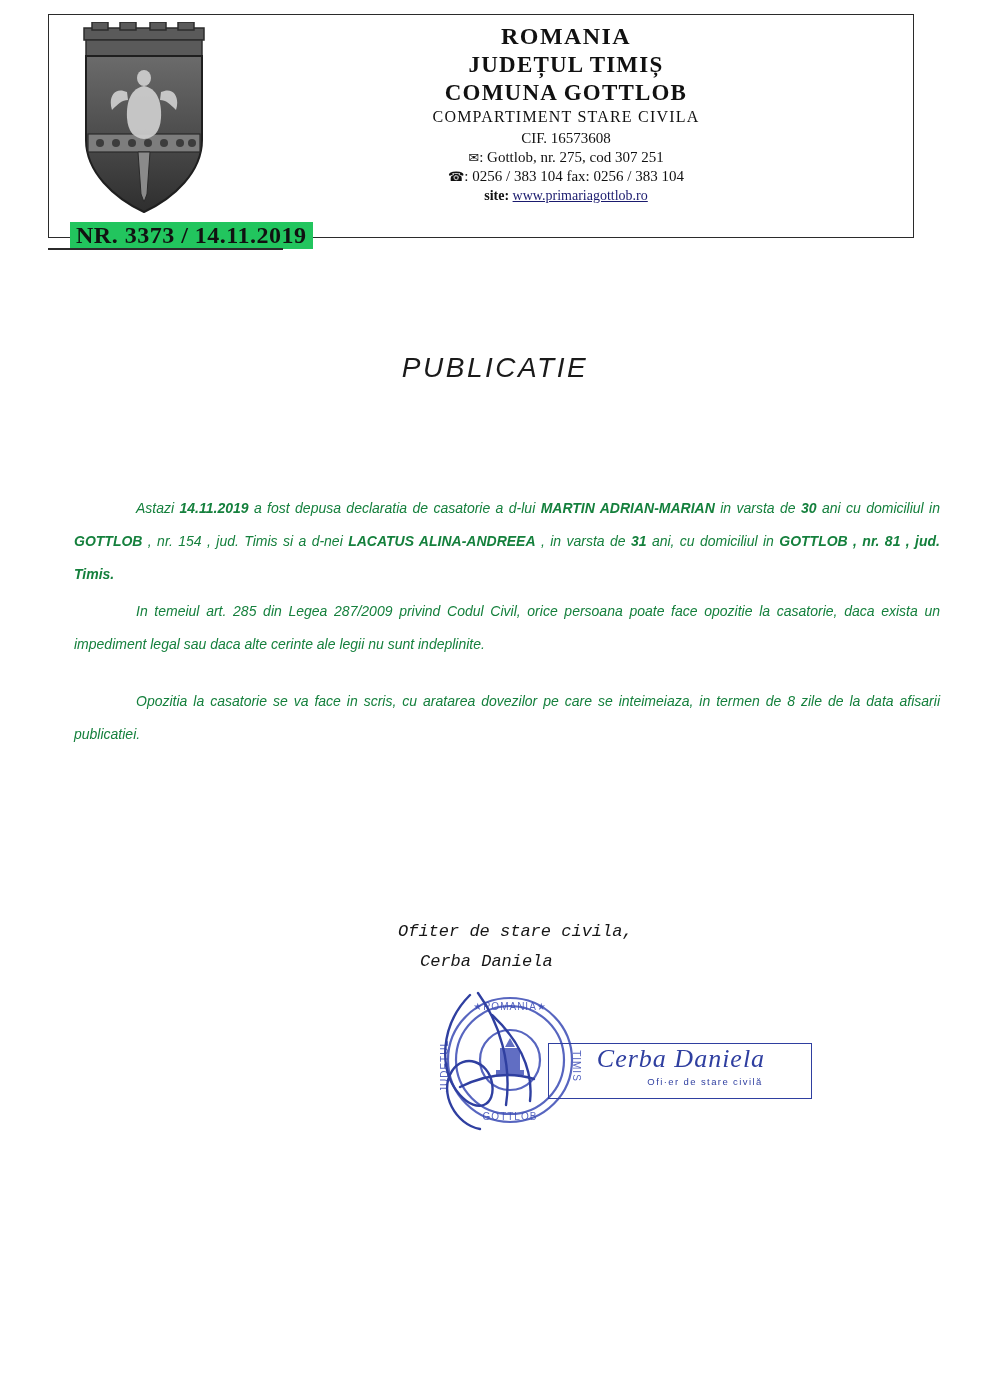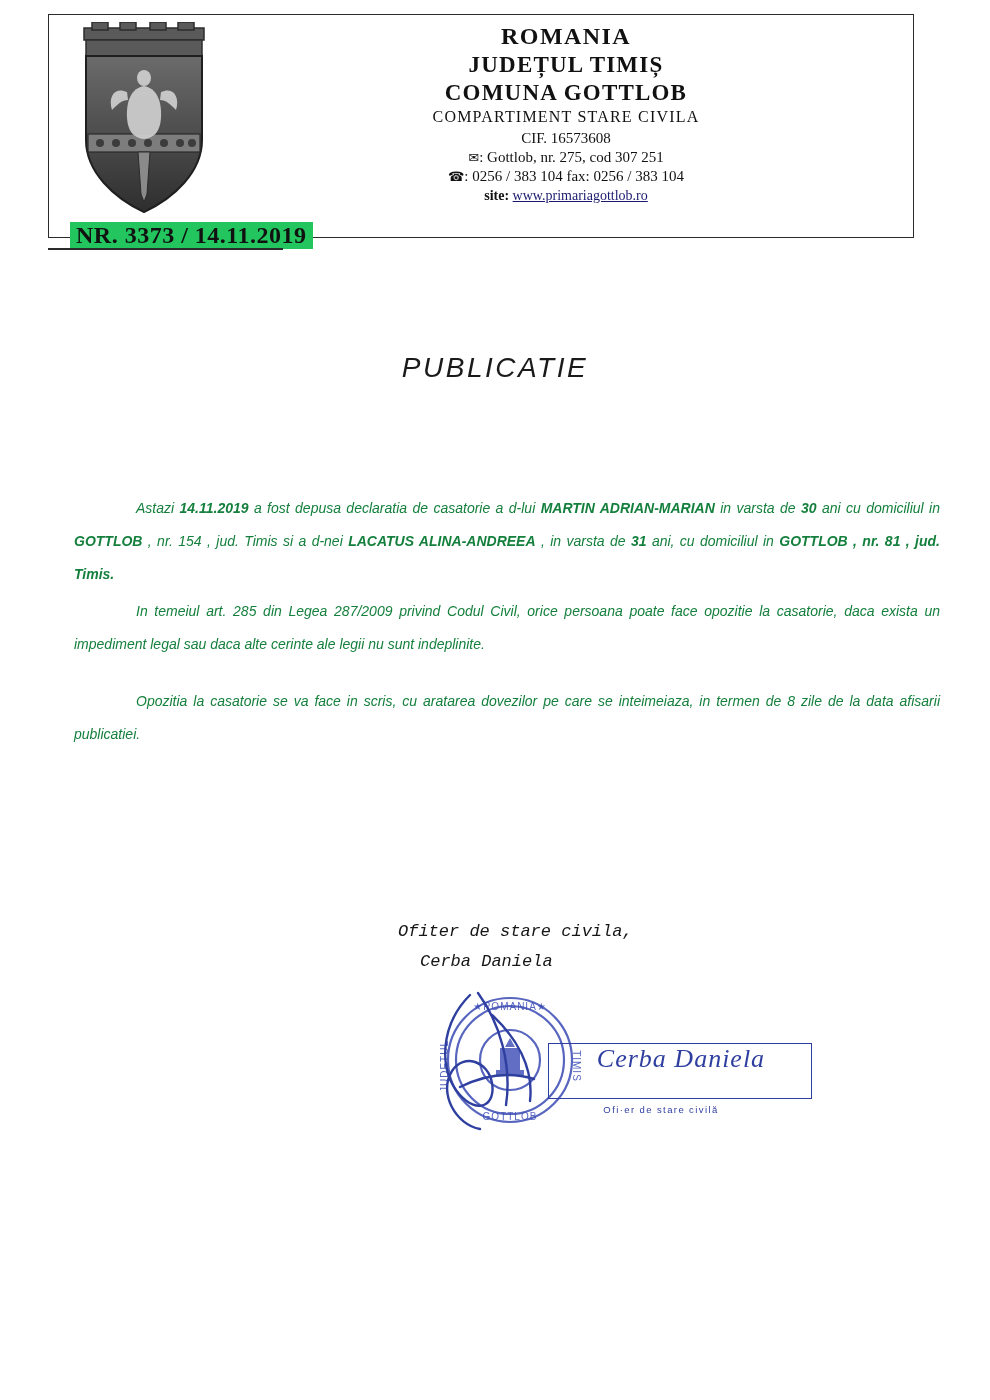--- a/index.html
+++ b/index.html
@@ -199,29 +199,28 @@
     width: 250px;
     text-align: center;
     color: #2f3fa0;
     font-family: "Liberation Serif", serif;
     font-style: italic;
     font-size: 26px;
     letter-spacing: 1px;
   }
   .sig-box-sub {
     position: absolute;
-    left: 536px;
+    left: 580px;
     top: 1076px;
     width: 250px;
     text-align: center;
     color: #2f3fa0;
     font-family: "Liberation Sans", sans-serif;
     font-size: 9.5px;
     letter-spacing: 1.4px;
-    margin-top: 28px;
   }
 
   .faint-mark {
     position: absolute;
     left: 930px;
     top: 700px;
     font-size: 12px;
     color: #cfcfcf;
   }
 </style>

